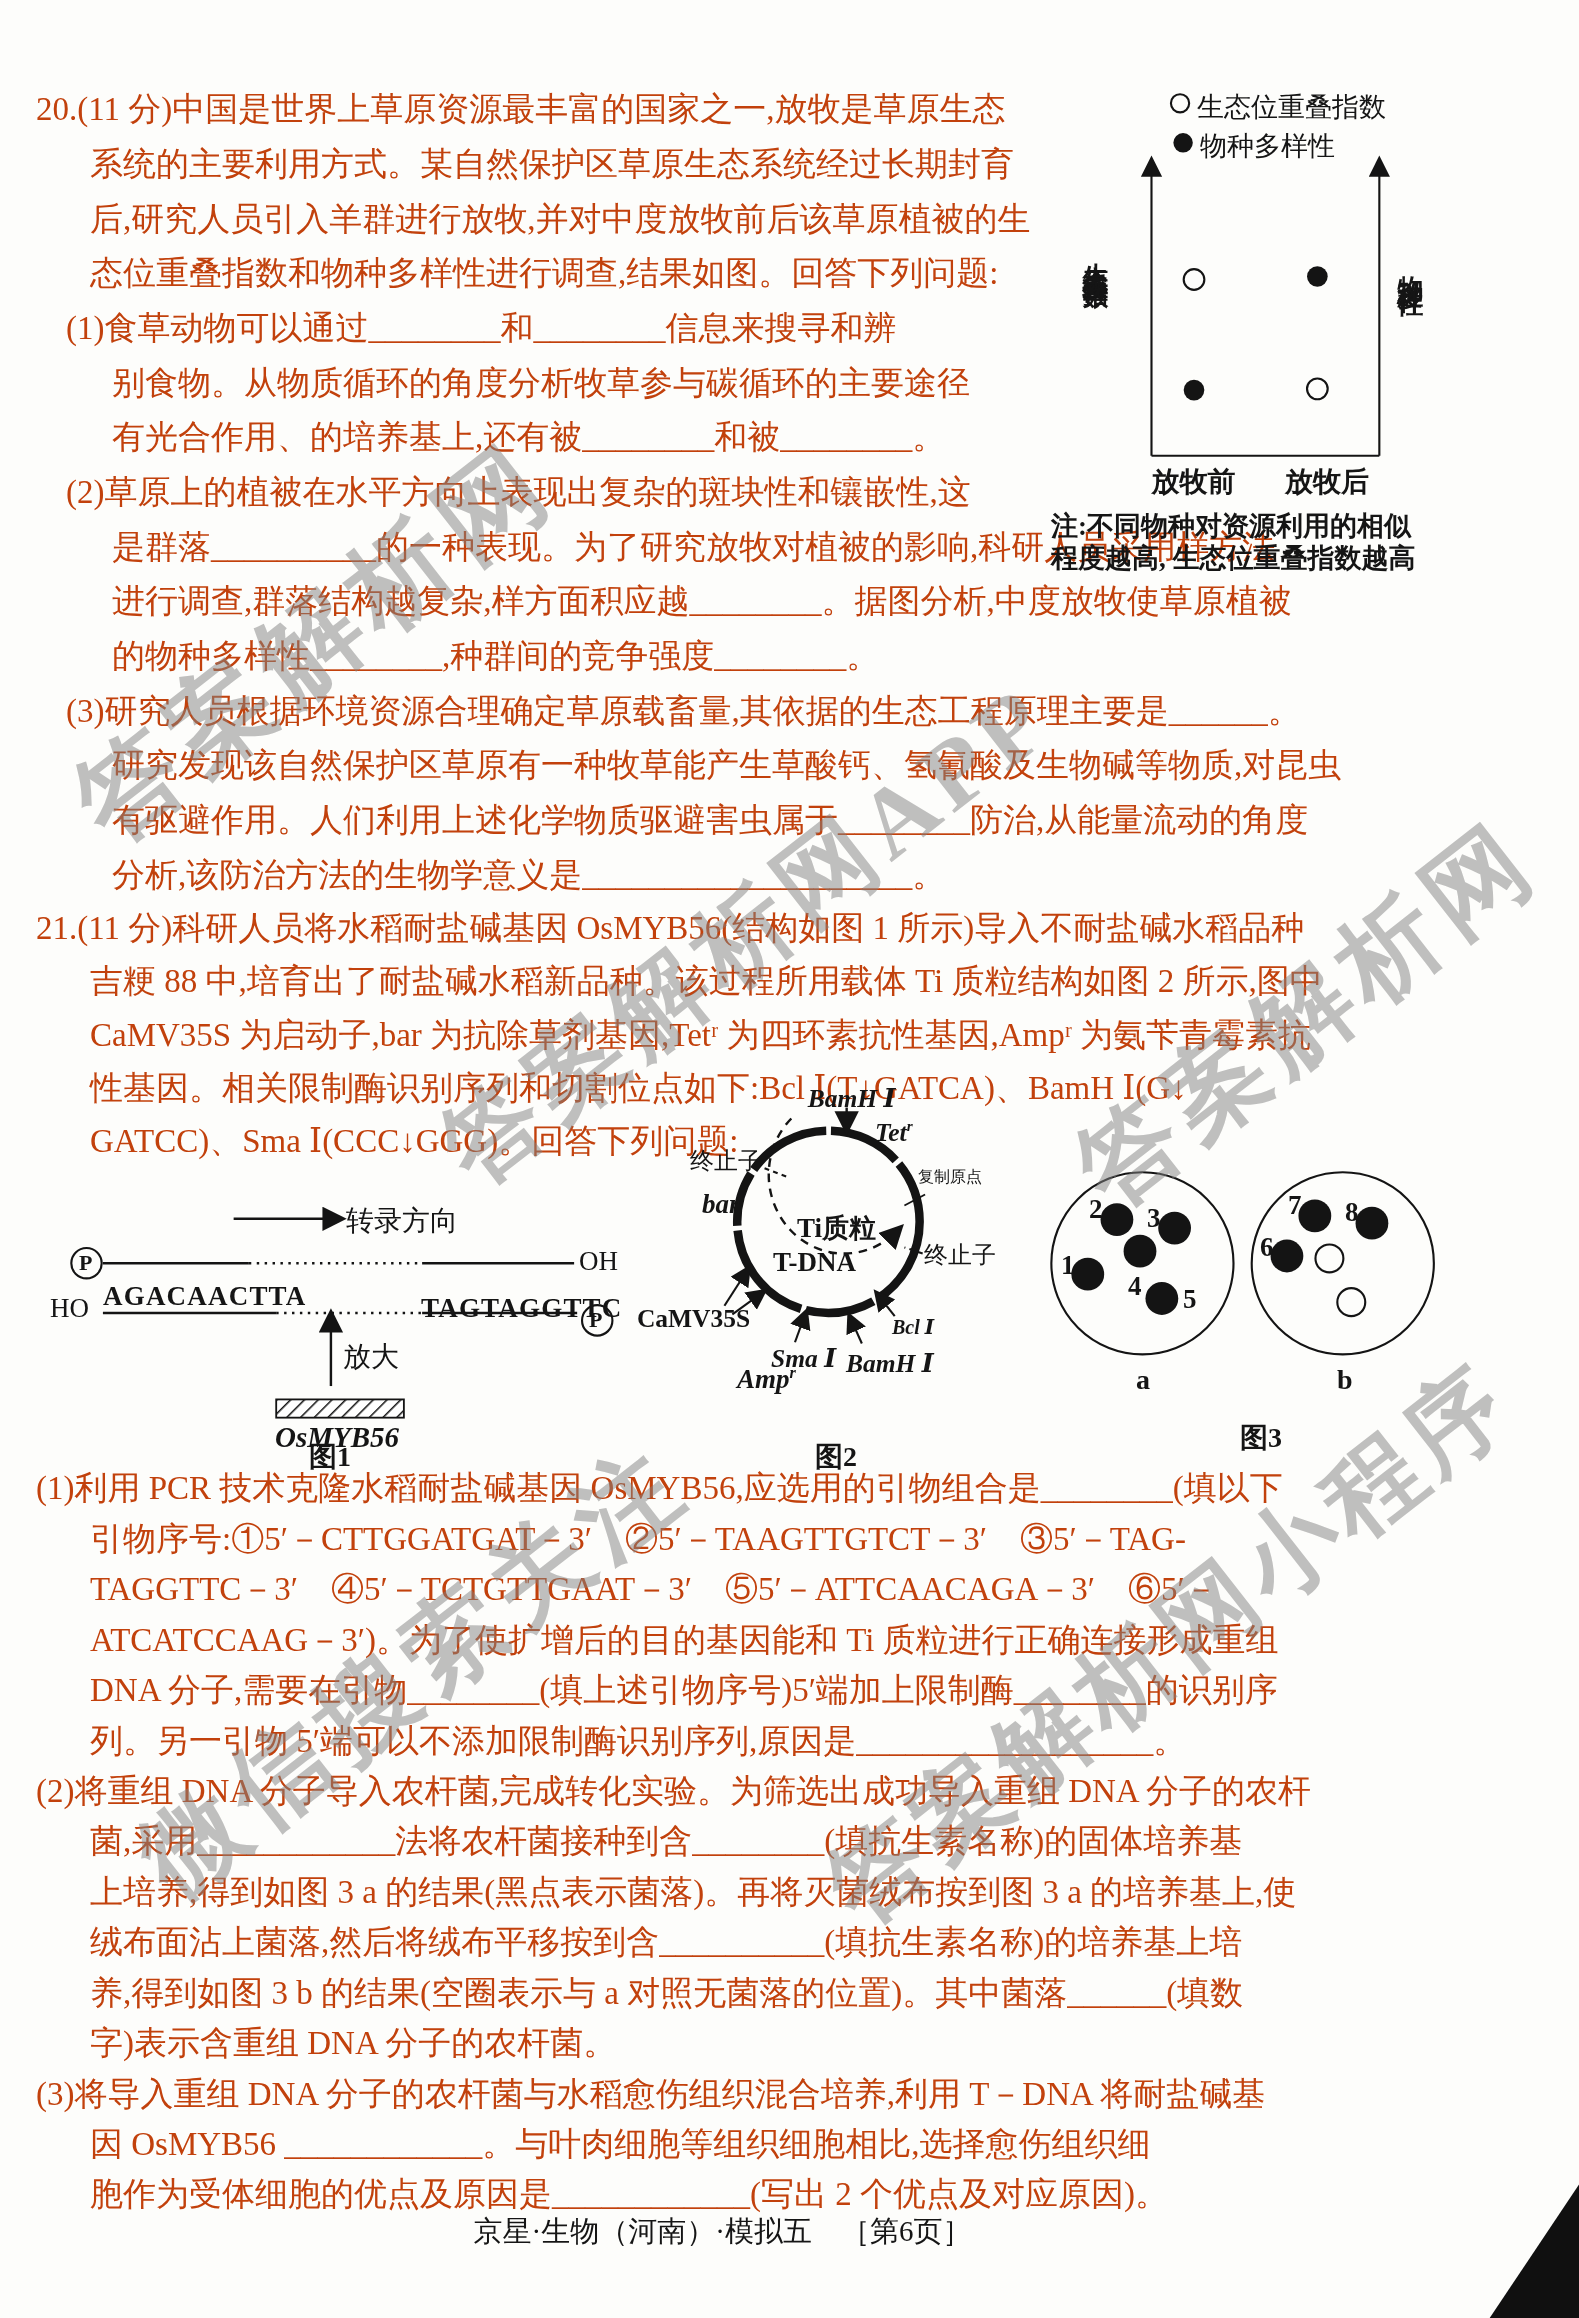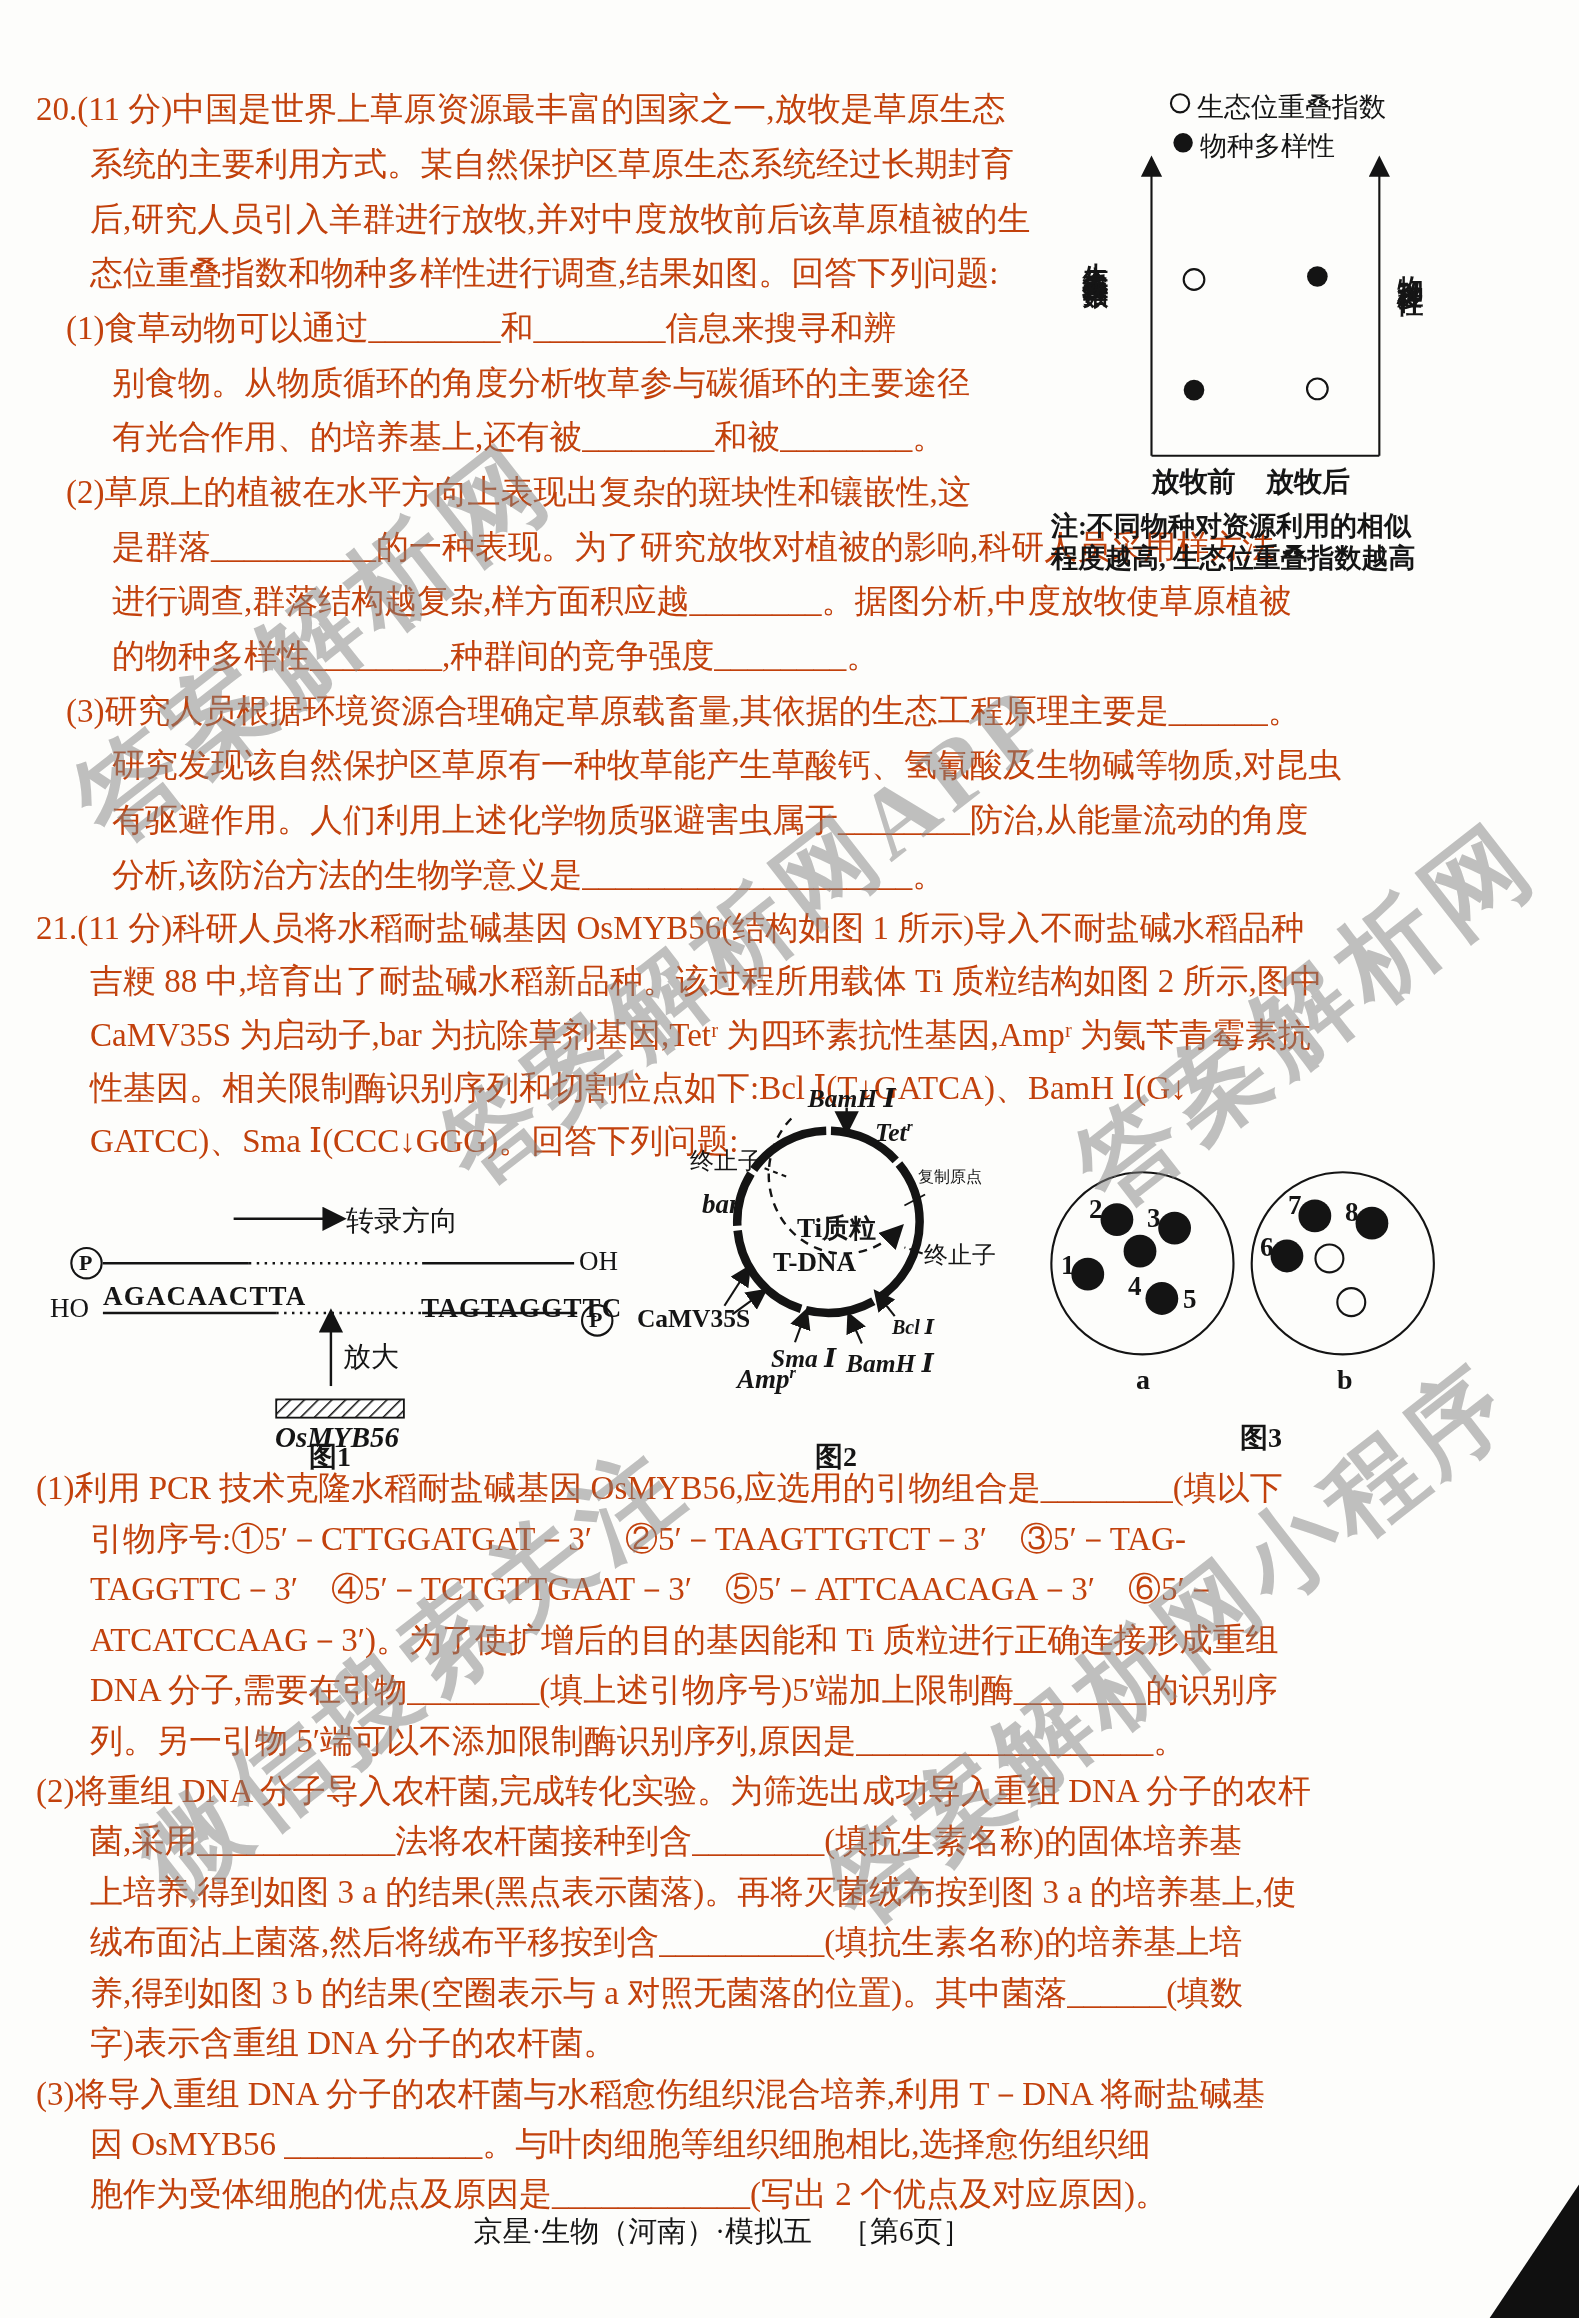--- a/index.html
+++ b/index.html
@@ -56,21 +56,21 @@
     <circle cx="245" cy="330" r="17" fill="none" stroke="#141414" stroke-width="3.5"></circle>
     <circle cx="245" cy="512" r="17" fill="#141414"></circle>
     <circle cx="448" cy="325" r="17" fill="#141414"></circle>
     <circle cx="448" cy="510" r="17" fill="none" stroke="#141414" stroke-width="3.5"></circle>
   </svg>
   <div class="flabel" style="left:152px;top:9.7px;font-size:27px">生态位重叠指数</div>
   <div class="flabel" style="left:155px;top:49px;font-size:27px">物种多样性</div>
   <div class="flabel vtext nb" style="left:33px;top:163px;font-size:25.5px">生态位重叠指数</div>
   <div class="flabel vtext nb" style="left:348px;top:177px;font-size:25.5px">物种多样性</div>
   <div class="flabel nb" style="left:97px;top:384px;width:103px;text-align:center;font-size:28px">放牧前</div>
-  <div class="flabel nb" style="left:221px;top:384px;width:103px;text-align:left;font-size:28px">放牧后</div>
+  <div class="flabel nb" style="left:221px;top:384px;width:103px;text-align:right;font-size:28px">放牧后</div>
   <div class="flabel nb" style="left:6px;top:429px;font-size:27px">注:不同物种对资源利用的相似</div>
   <div class="flabel nb" style="left:6px;top:461px;font-size:27px">程度越高, 生态位重叠指数越高</div>
 </div>
 
 <div class="ln" style="left:36px;top:910px">21.(11 分)科研人员将水稻耐盐碱基因 OsMYB56(结构如图 1 所示)导入不耐盐碱水稻品种</div>
 <div class="ln" style="left:90px;top:963px">吉粳 88 中,培育出了耐盐碱水稻新品种。该过程所用载体 Ti 质粒结构如图 2 所示,图中</div>
 <div class="ln" style="left:90px;top:1017px">CaMV35S 为启动子,bar 为抗除草剂基因,Tetʳ 为四环素抗性基因,Ampʳ 为氨苄青霉素抗</div>
 <div class="ln" style="left:90px;top:1070px">性基因。相关限制酶识别序列和切割位点如下:Bcl Ⅰ(T↓GATCA)、BamH Ⅰ(G↓</div>
 <div class="ln" style="left:90px;top:1123px">GATCC)、Sma Ⅰ(CCC↓GGG)。回答下列问题:</div>
 

